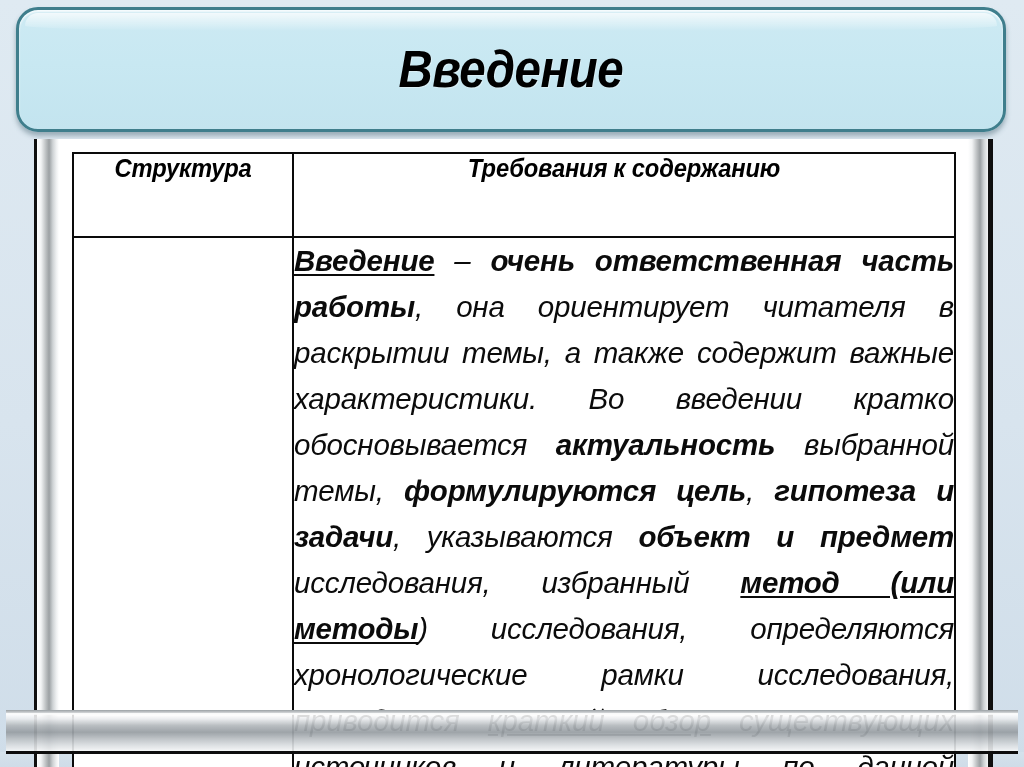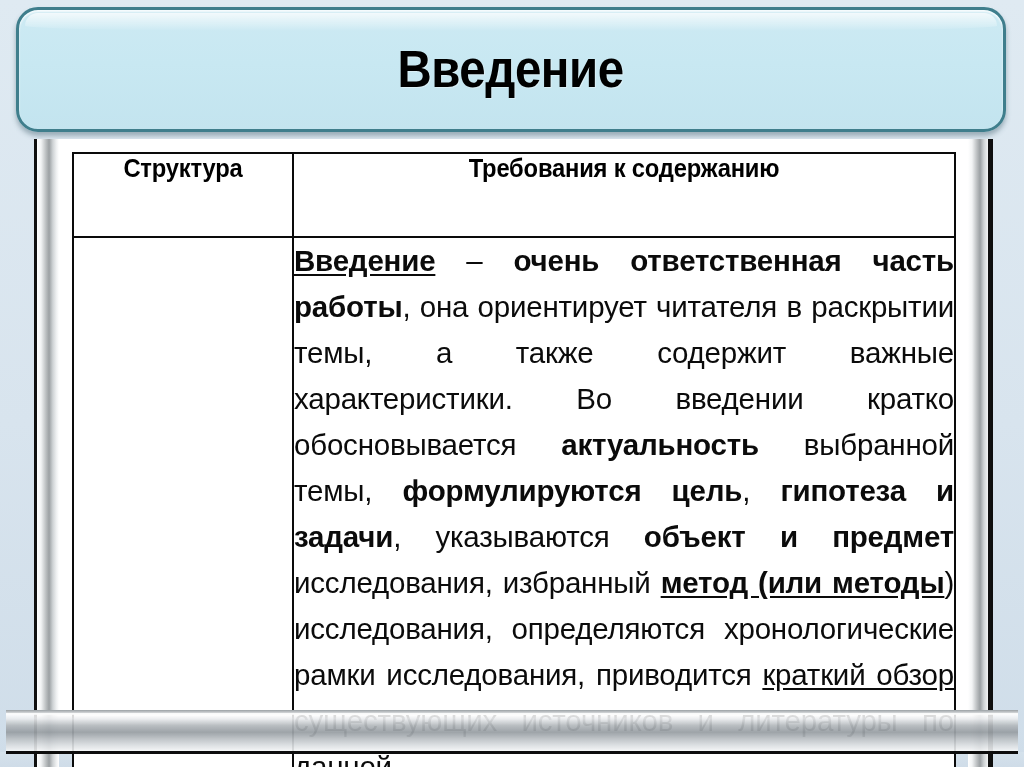--- a/index.html
+++ b/index.html
@@ -15,20 +15,21 @@
     font-family: "Liberation Sans", "DejaVu Sans", sans-serif;
     position: relative;
   }
 
   
   #slide {
     position: absolute;
     inset: 0;
     background: linear-gradient(180deg, #dfeaf2 0%, #d8e4ee 55%, #cfdde9 100%);
     overflow: hidden;
+    font-style: italic;
   }
 
   
   #title-plate {
     position: absolute;
     left: 16px;
     top: 7px;
     width: 990px;
     height: 125px;
     box-sizing: border-box;

